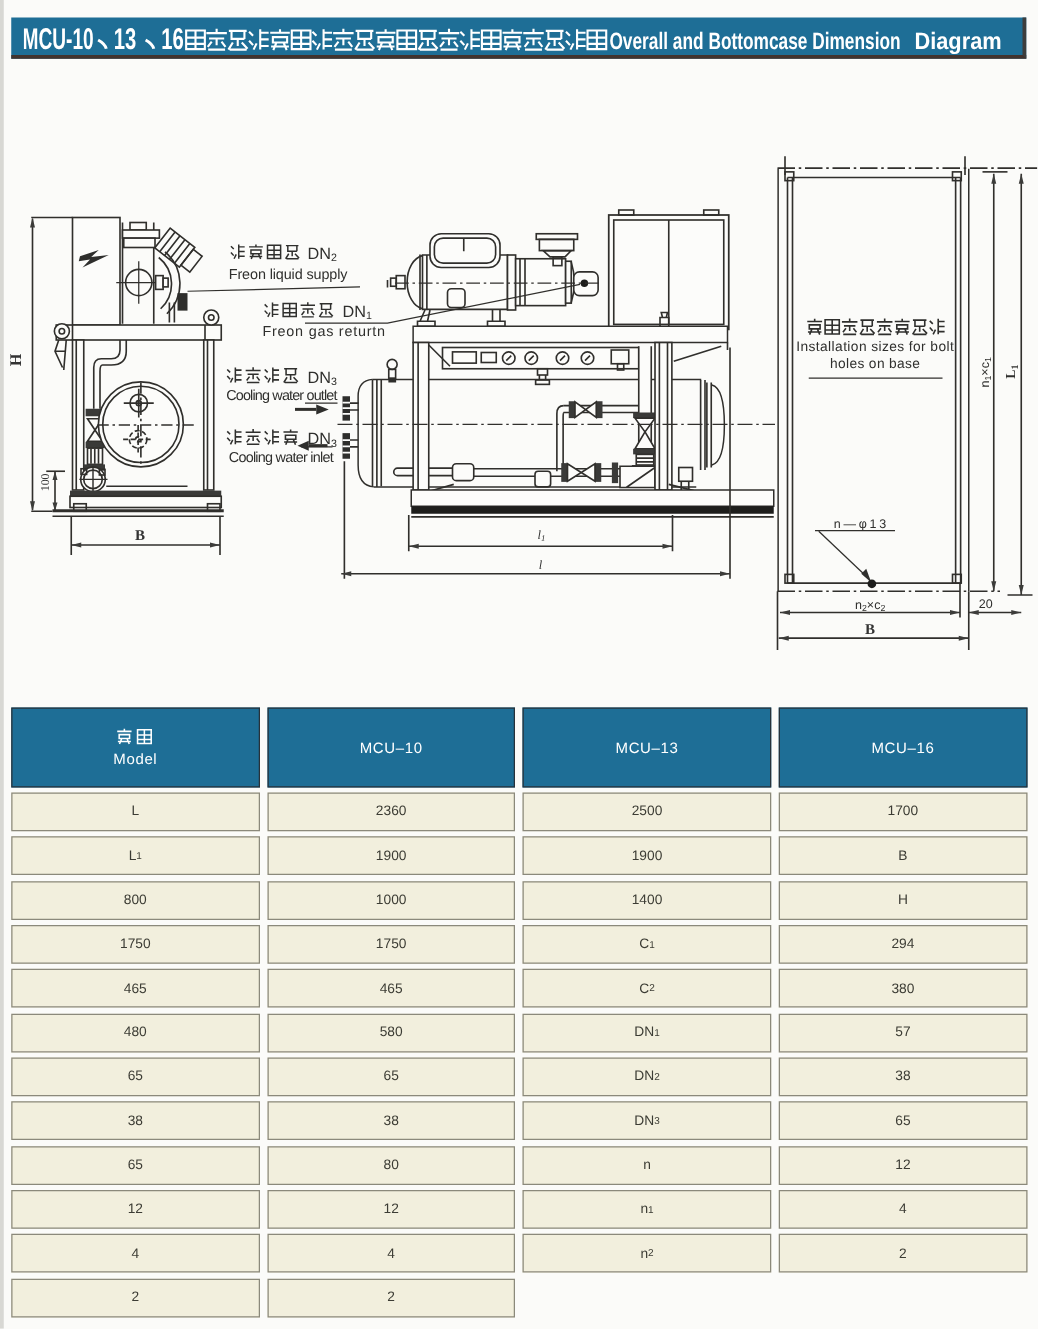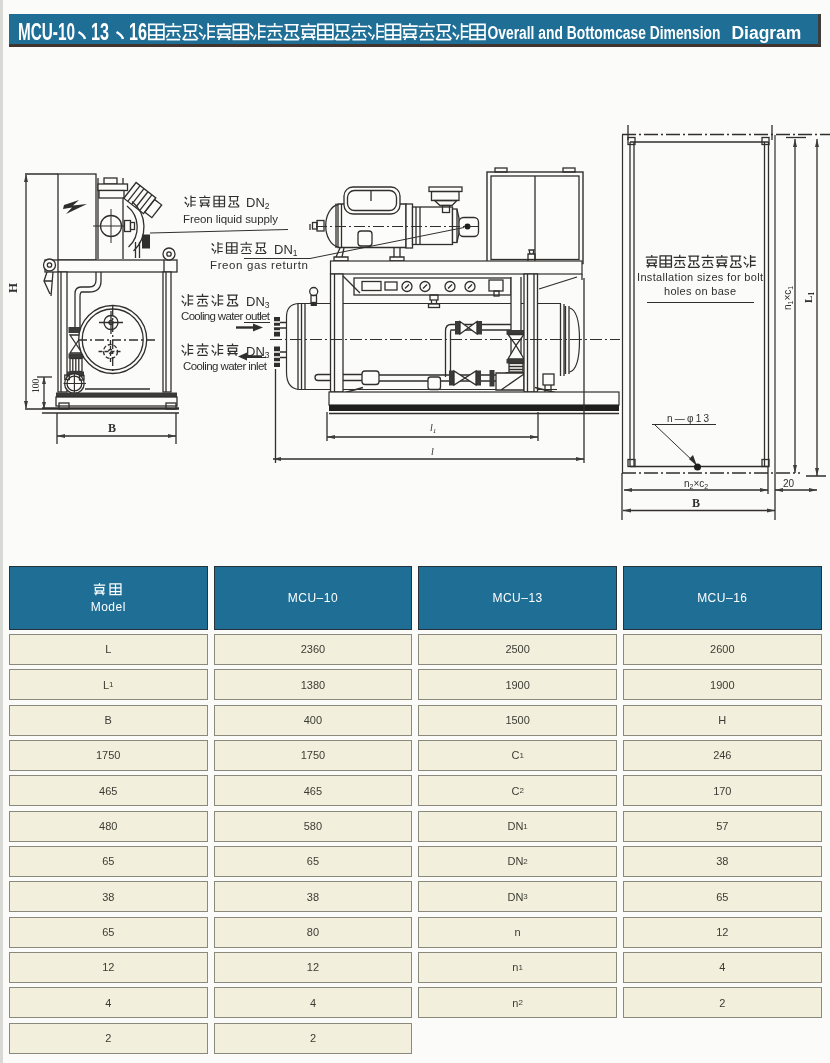--- a/index.html
+++ b/index.html
@@ -527,42 +527,42 @@
 
   <div class="hc">MCU–10</div>
 
   <div class="hc">MCU–13</div>
 
   <div class="hc">MCU–16</div>
 
   <div class="bc">L</div>
     <div class="bc">2360</div>
     <div class="bc">2500</div>
-    <div class="bc">2600</div>
+    <div class="bc">1700</div>
 
   <div class="bc">L<sub>1</sub></div>
-    <div class="bc">1380</div>
     <div class="bc">1900</div>
     <div class="bc">1900</div>
 
   <div class="bc">B</div>
-    <div class="bc">400</div>
-    <div class="bc">1500</div>
+    <div class="bc">800</div>
+    <div class="bc">1000</div>
+    <div class="bc">1400</div>
 
   <div class="bc">H</div>
     <div class="bc">1750</div>
     <div class="bc">1750</div>
 
   <div class="bc">C<sub>1</sub></div>
-    <div class="bc">246</div>
+    <div class="bc">294</div>
     <div class="bc">465</div>
     <div class="bc">465</div>
 
   <div class="bc">C<sub>2</sub></div>
-    <div class="bc">170</div>
+    <div class="bc">380</div>
     <div class="bc">480</div>
     <div class="bc">580</div>
 
   <div class="bc">DN<sub>1</sub></div>
     <div class="bc">57</div>
     <div class="bc">65</div>
     <div class="bc">65</div>
 
   <div class="bc">DN<sub>2</sub></div>
     <div class="bc">38</div>

